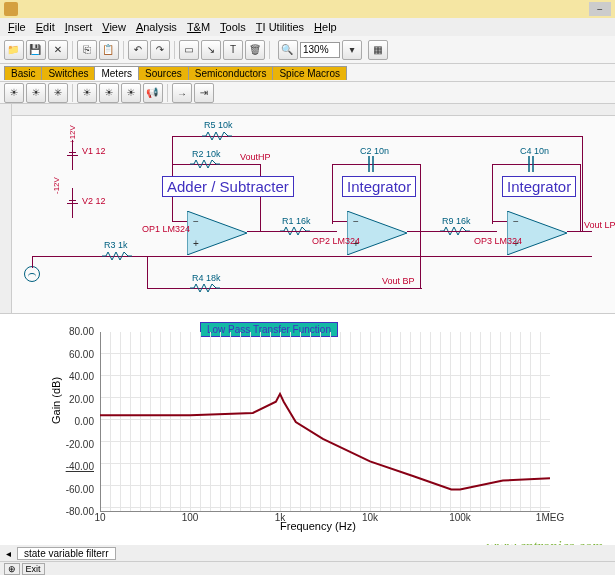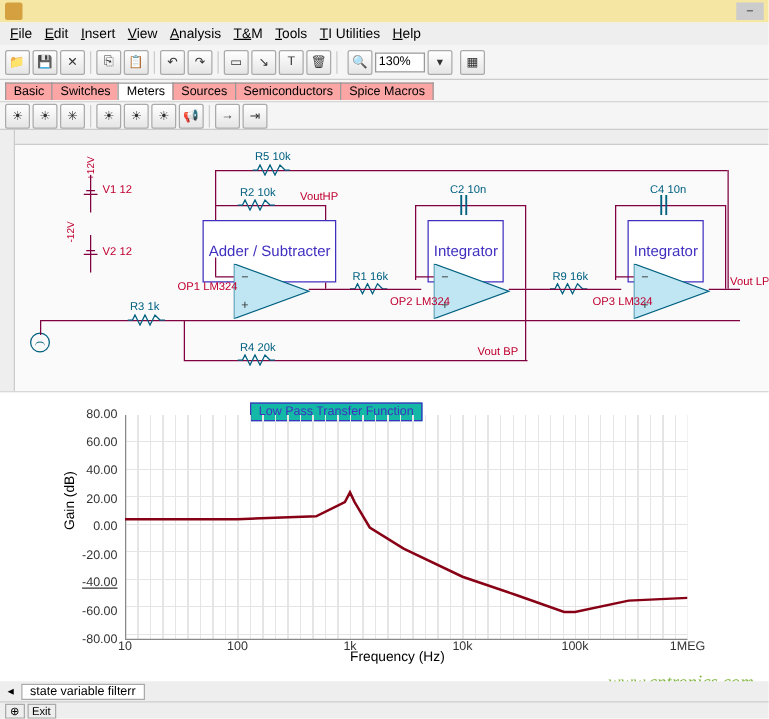--- a/index.html
+++ b/index.html
@@ -10,33 +10,33 @@
 .titlebar .min { width: 22px; height: 14px; background: #ccc; display: flex; align-items: center; justify-content: center; font-size: 10px; }
 .menubar { background: #eee; height: 18px; display: flex; align-items: center; padding: 0 4px; gap: 2px; font-size: 11px; }
 .menubar span { padding: 0 4px; cursor: pointer; }
 .menubar span::first-letter { text-decoration: underline; }
 .toolbar { background: #f5f5f5; height: 28px; border-bottom: 1px solid #ccc; display: flex; align-items: center; padding: 0 4px; gap: 2px; }
 .tbtn { width: 20px; height: 20px; border: 1px solid #aaa; background: linear-gradient(#fff,#e5e5e5); border-radius: 2px; display: flex; align-items: center; justify-content: center; font-size: 10px; color: #333; }
 .tsep { width: 1px; height: 18px; background: #ccc; margin: 0 2px; }
 .zoom { display: flex; align-items: center; gap: 2px; margin-left: 4px; }
 .zoom input { width: 40px; height: 16px; font-size: 10px; border: 1px solid #999; padding: 0 2px; }
 .tabbar { background: #f5f5f5; height: 18px; border-bottom: 1px solid #ccc; display: flex; align-items: center; padding: 0 4px; font-size: 10px; gap: 0; }
-.tab { border: 1px solid #999; border-bottom: none; padding: 1px 6px; background: #fca5a5; margin-right: -1px; cursor: pointer; }
+.tab { border: 1px solid #999; border-bottom: none; padding: 1px 6px; background: #eab308; margin-right: -1px; cursor: pointer; }
 .tab.active { background: #fff; }
 .canvas { position: relative; background: #fafafa; height: 210px; border-bottom: 1px solid #ccc; overflow: hidden; }
 .ruler-h { position: absolute; top: 0; left: 0; right: 0; height: 12px; background: #eee; border-bottom: 1px solid #ccc; }
 .ruler-v { position: absolute; top: 0; left: 0; bottom: 0; width: 12px; background: #eee; border-right: 1px solid #ccc; }
 .schematic { position: absolute; top: 12px; left: 12px; right: 0; bottom: 0; }
 .wire { position: absolute; background: #800040; }
 .opamp { position: absolute; }
 .opamp svg { display: block; }
 .comp-label { position: absolute; font-size: 9px; color: #c00030; white-space: nowrap; }
 .cap-label { position: absolute; font-size: 9px; color: #006080; white-space: nowrap; }
 .node-label { position: absolute; font-size: 9px; color: #c00030; white-space: nowrap; }
-.block-label { position: absolute; font-size: 12px; color: #4030c0; border: 1px solid #4030c0; padding: 17px 4px; background: #fff; white-space: nowrap; text-align: right; }
+.block-label { position: absolute; font-size: 15px; color: #4030c0; border: 1px solid #4030c0; padding: 1px 4px; background: #fff; white-space: nowrap; text-align: right; }
 .rail-label { position: absolute; font-size: 8px; color: #c00030; transform: rotate(-90deg); transform-origin: left top; white-space: nowrap; }
 .resistor { position: absolute; }
 .resistor svg { display: block; }
 .cap { position: absolute; }
 .src { position: absolute; width: 16px; height: 16px; border: 1.2px solid #006080; border-radius: 50%; }
 .src::after { content: ""; position: absolute; left: 3px; top: 6px; width: 8px; height: 4px; border-top: 1px solid #006080; border-radius: 4px 4px 0 0; }
 .graph-area { position: relative; background: #fff; height: 230px; padding: 6px 20px 4px 60px; }
 .graph-title { position: absolute; top: 8px; left: 200px; font-size: 10px; color: #4030c0; border: 1px solid #4030c0; padding: 1px 6px; background: #14b8a6; }
 .graph-frame { position: absolute; top: 18px; left: 100px; width: 450px; height: 180px; border: 1px solid #888; border-right: none; border-top: none; background: repeating-linear-gradient(to right, transparent 0, transparent 9px, #e5e5e5 9px, #e5e5e5 10px), repeating-linear-gradient(to bottom, transparent 0, transparent 21px, #e5e5e5 21px, #e5e5e5 22px); }
 .ytick { position: absolute; font-size: 10px; color: #333; text-align: right; width: 36px; }
@@ -243,21 +243,21 @@
     <span class="node-label" style="left:572px;top:104px">Vout LP</span>
 
     <div class="wire" style="left:135px;top:172px;width:275px;height:1px"></div>
     <div class="wire" style="left:135px;top:140px;width:1px;height:32px"></div>
     <div class="wire" style="left:408px;top:115px;width:1px;height:57px"></div>
     <div class="resistor" style="left:178px;top:167px">
       <svg width="30" height="10">
           <polyline points="0,5 4,5 6,1 10,9 14,1 18,9 22,1 26,5 30,5" fill="none" stroke="#006080" stroke-width="1"></polyline>
         </svg>
     </div>
-    <span class="cap-label" style="left:180px;top:157px">R4 20k</span>
+    <span class="cap-label" style="left:180px;top:157px">R4 18k</span>
     <span class="node-label" style="left:370px;top:160px">Vout BP</span>
 
   </div>
 </div>
 
 <div class="graph-area">
   <div class="graph-title">Low Pass Transfer Function</div>
   <div class="graph-frame"></div>
   <svg class="curve" viewBox="0 0 450 180" preserveAspectRatio="none">
     <path id="curve-path" fill="none" stroke="#880015" stroke-width="2" d="M0.0,83.3 L90.0,83.3 L152.9,81.0 L175.9,69.7 L180.0,61.9 L183.7,69.7 L195.8,90.0 L222.9,106.9 L270.0,129.4 L312.9,144.0 L351.3,157.5 L360.0,157.5 L402.9,148.5 L450.0,146.3 "></path>

